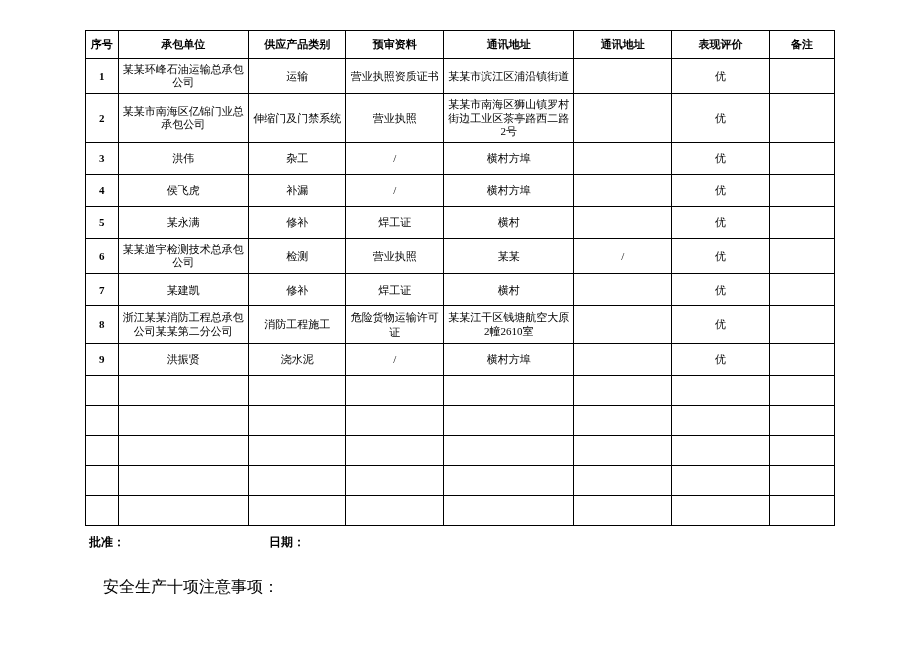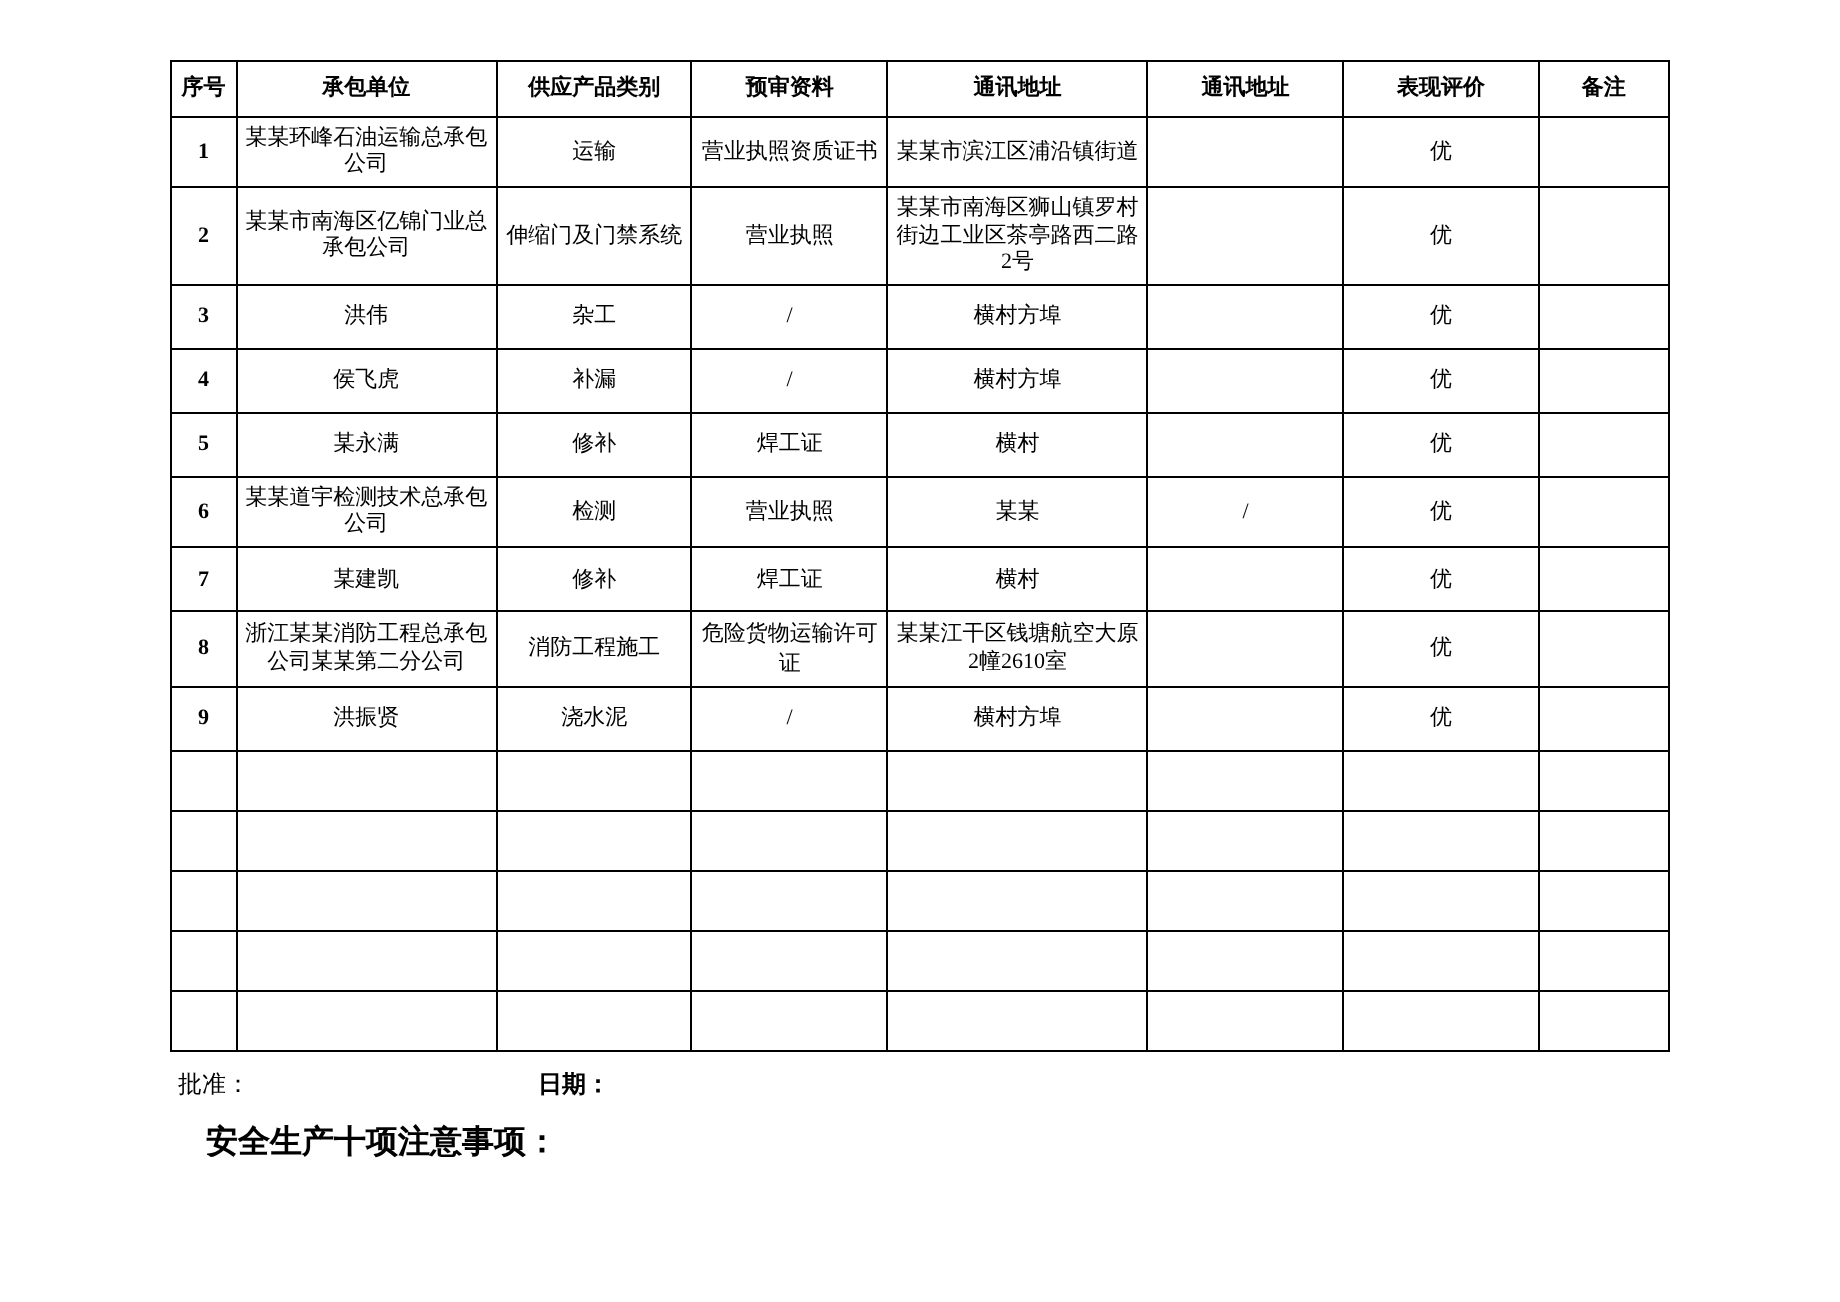--- a/index.html
+++ b/index.html
@@ -49,29 +49,28 @@
       display: flex;
       font-size: 12px;
       padding-left: 4px;
     }
     .footer-item {
       display: inline-flex;
       align-items: baseline;
     }
     .footer-item.f1 { width: 180px; }
     .footer-item.f2 { width: 180px; }
-    .footer-item.f3 { width: 180px; }
+    .footer-item.f3 { width: 180px; font-weight: bold; }
     .footer-item.f4 { width: 120px; font-weight: bold; }
     .footer-label { }
     .footer-value { margin-left: 2px; }
     .section-title {
-      margin-top: 10px;
+      margin-top: 26px;
       font-size: 16px;
       padding-left: 18px;
-      font-weight: bold;
     }
   </style>
 </head>
 <body>
 
 <table>
   <colgroup>
     <col class="col-seq">
     <col class="col-unit">
     <col class="col-category">

